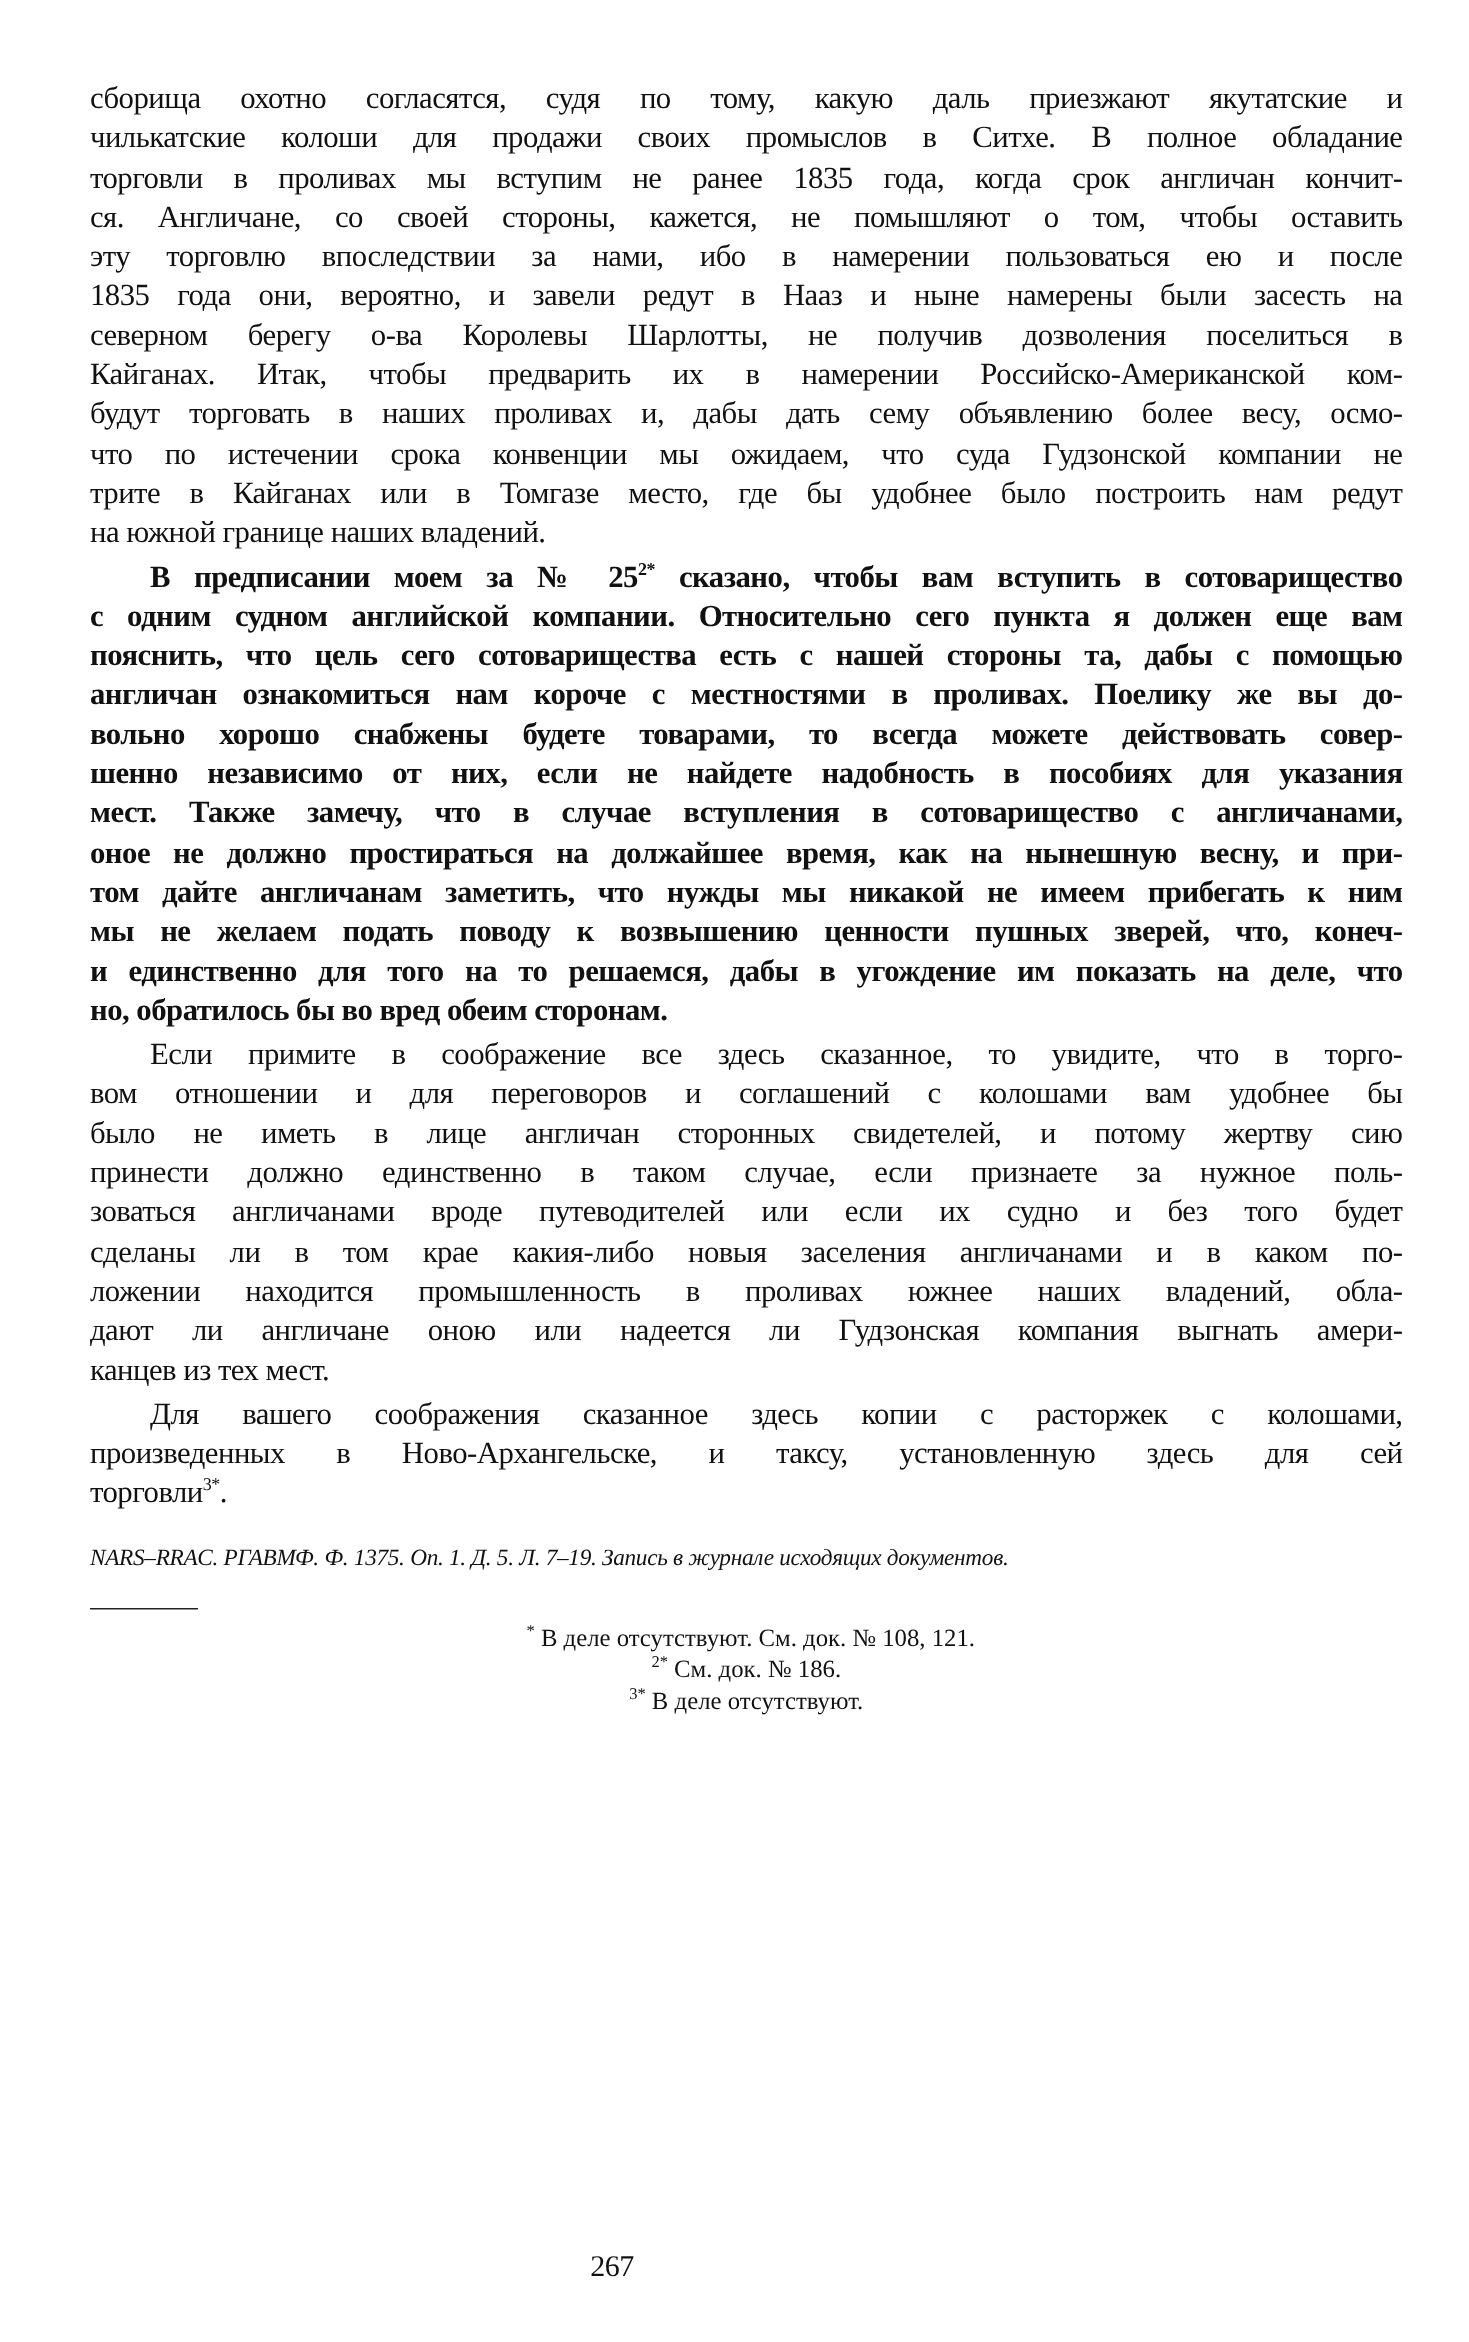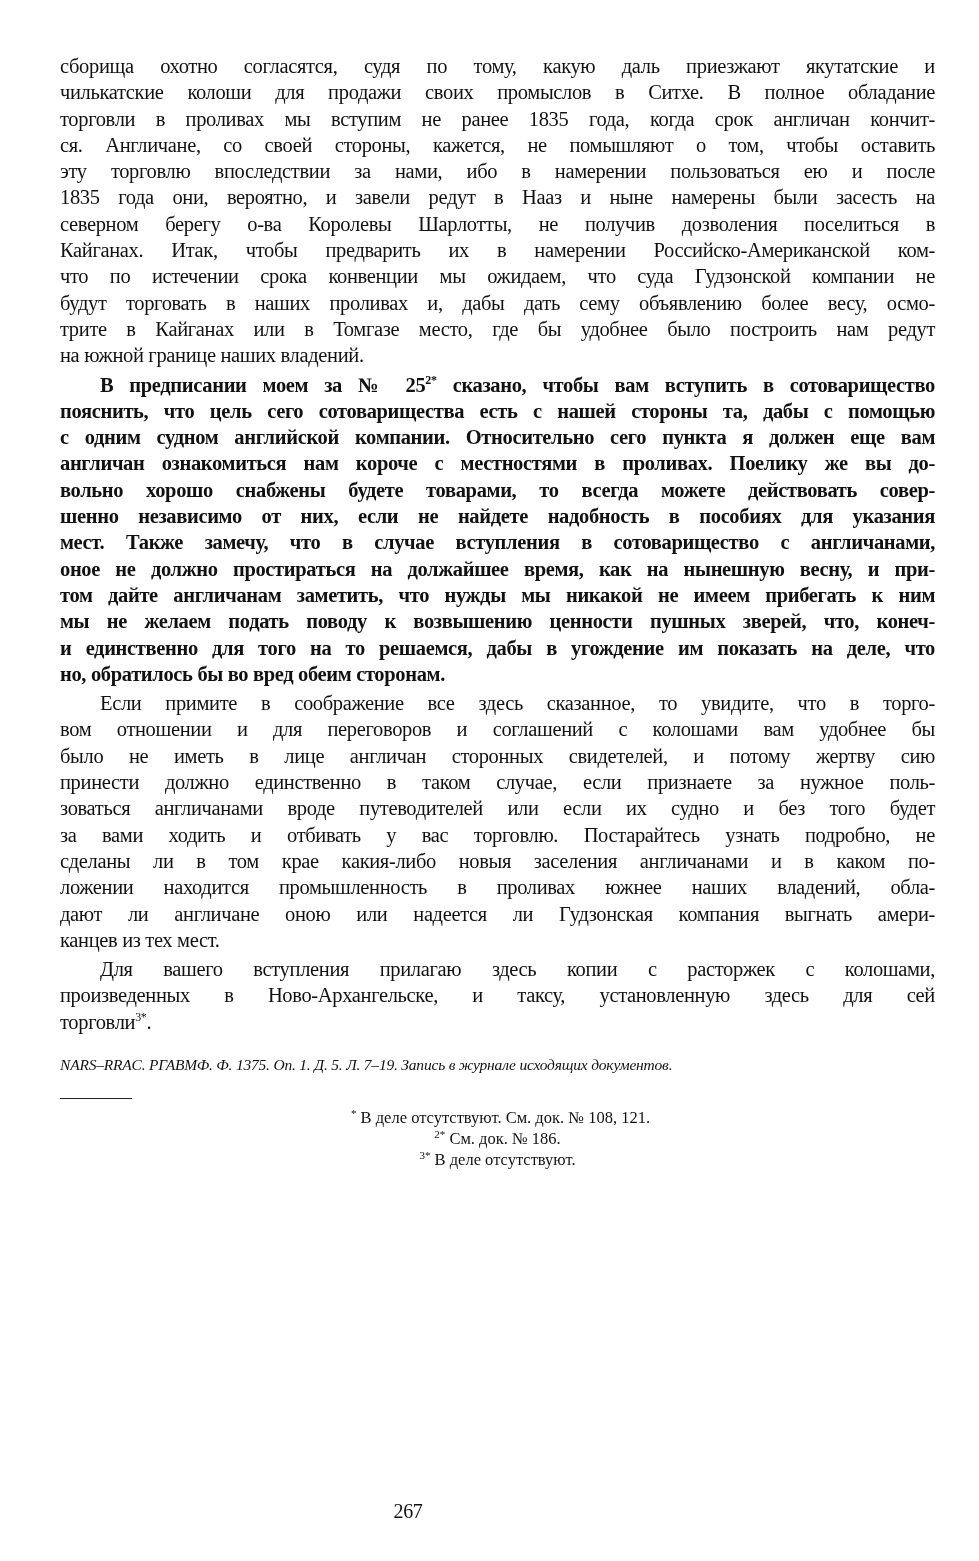--- a/index.html
+++ b/index.html
@@ -95,56 +95,55 @@
 
   <p class="para p1">
     <span class="ln">сборища охотно согласятся, судя по тому, какую даль приезжают якутатские и</span>
     <span class="ln">чилькатские колоши для продажи своих промыслов в Ситхе. В полное обладание</span>
     <span class="ln">торговли в проливах мы вступим не ранее 1835 года, когда срок англичан кончит-</span>
     <span class="ln">ся. Англичане, со своей стороны, кажется, не помышляют о том, чтобы оставить</span>
     <span class="ln">эту торговлю впоследствии за нами, ибо в намерении пользоваться ею и после</span>
     <span class="ln">1835 года они, вероятно, и завели редут в Нааз и ныне намерены были засесть на</span>
     <span class="ln">северном берегу о-ва Королевы Шарлотты, не получив дозволения поселиться в</span>
     <span class="ln">Кайганах. Итак, чтобы предварить их в намерении Российско-Американской ком-</span>
+    <span class="ln">будут торговать в наших проливах и, дабы дать сему объявлению более весу, осмо-</span>
     <span class="ln">что по истечении срока конвенции мы ожидаем, что суда Гудзонской компании не</span>
-    <span class="ln">будут торговать в наших проливах и, дабы дать сему объявлению более весу, осмо-</span>
     <span class="ln">трите в Кайганах или в Томгазе место, где бы удобнее было построить нам редут</span>
     <span class="ln last">на южной границе наших владений.</span>
   </p>
 
   <p class="para p2 indent">
     <span class="ln first"><span>В предписании моем за № 25</span><sup>2*</sup><span> сказано, чтобы вам вступить в сотоварищество</span></span>
+    <span class="ln">с одним судном английской компании. Относительно сего пункта я должен еще вам</span>
     <span class="ln">пояснить, что цель сего сотоварищества есть с нашей стороны та, дабы с помощью</span>
-    <span class="ln">с одним судном английской компании. Относительно сего пункта я должен еще вам</span>
     <span class="ln">англичан ознакомиться нам короче с местностями в проливах. Поелику же вы до-</span>
     <span class="ln">вольно хорошо снабжены будете товарами, то всегда можете действовать совер-</span>
     <span class="ln">шенно независимо от них, если не найдете надобность в пособиях для указания</span>
     <span class="ln">мест. Также замечу, что в случае вступления в сотоварищество с англичанами,</span>
     <span class="ln">оное не должно простираться на должайшее время, как на нынешную весну, и при-</span>
     <span class="ln">том дайте англичанам заметить, что нужды мы никакой не имеем прибегать к ним</span>
     <span class="ln">мы не желаем подать поводу к возвышению ценности пушных зверей, что, конеч-</span>
     <span class="ln">и единственно для того на то решаемся, дабы в угождение им показать на деле, что</span>
     <span class="ln last">но, обратилось бы во вред обеим сторонам.</span>
   </p>
 
   <p class="para p3 indent">
     <span class="ln first">Если примите в соображение все здесь сказанное, то увидите, что в торго-</span>
     <span class="ln">вом отношении и для переговоров и соглашений с колошами вам удобнее бы</span>
     <span class="ln">было не иметь в лице англичан сторонных свидетелей, и потому жертву сию</span>
     <span class="ln">принести должно единственно в таком случае, если признаете за нужное поль-</span>
     <span class="ln">зоваться англичанами вроде путеводителей или если их судно и без того будет</span>
-    <span class="ln">за вами ходить и отбивать у вас торговлю. Постарайтесь узнать подробно, не</span>
     <span class="ln">сделаны ли в том крае какия-либо новыя заселения англичанами и в каком по-</span>
     <span class="ln">ложении находится промышленность в проливах южнее наших владений, обла-</span>
     <span class="ln">дают ли англичане оною или надеется ли Гудзонская компания выгнать амери-</span>
     <span class="ln last">канцев из тех мест.</span>
   </p>
 
   <p class="para p4 indent">
-    <span class="ln first">Для вашего вступления прилагаю здесь копии с расторжек с колошами,</span>
+    <span class="ln first">Для вашего соображения сказанное здесь копии с расторжек с колошами,</span>
     <span class="ln">произведенных в Ново-Архангельске, и таксу, установленную здесь для сей</span>
     <span class="ln last"><span>торговли</span><sup>3*</sup><span>.</span></span>
   </p>
 
   <div class="source">NARS–RRAC. РГАВМФ. Ф. 1375. Оп. 1. Д. 5. Л. 7–19. Запись в журнале исходящих документов.</div>
 
   <div class="fn-rule"></div>
 
   <div class="footnotes">
     <span class="footnote fn1"><span class="mark">*</span> <span>В деле отсутствуют. См. док. № 108, 121.</span></span>

